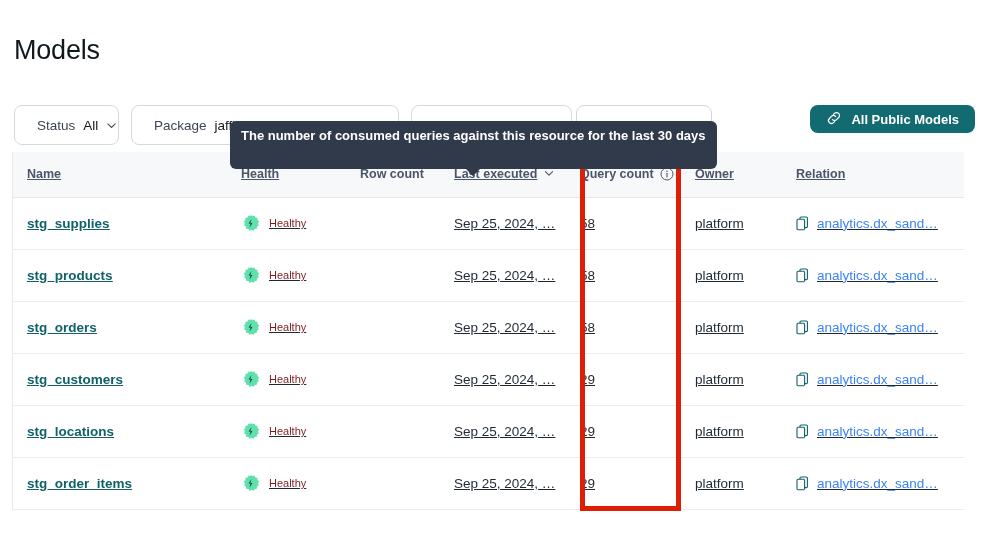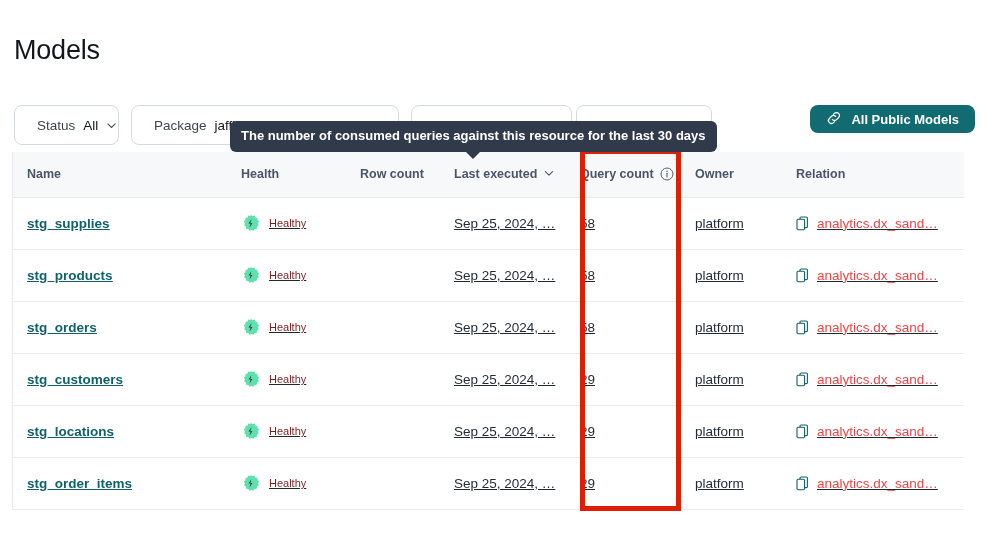--- a/index.html
+++ b/index.html
@@ -97,21 +97,21 @@
 
   
   .tooltip {
     position: absolute;
     left: 230px;
     top: 93px;
     background: #303a4b;
     color: #ffffff;
     font-size: 13px;
     font-weight: 600;
-    padding: 7px 11px 8px 11px;
+    padding: 7px 11px 25px 11px;
     border-radius: 6px;
     white-space: nowrap;
     z-index: 40;
     line-height: 16px;
   }
   .tooltip-arrow {
     position: absolute;
     left: 50%;
     transform: translateX(-50%);
     bottom: -7px;
@@ -143,21 +143,21 @@
     font-weight: 700;
     color: #4a5568;
     text-align: left;
     padding: 0 0 0 14px;
     vertical-align: middle;
     border-bottom: 1px solid #e6e8ec;
     white-space: nowrap;
   }
   table.models thead th.num { text-align: left; padding: 0 20px 0 0; }
 
-  .th-inner { display: inline-flex; align-items: center; gap: 6px; }
+  .th-inner { display: inline-flex; align-items: center; gap: 6px; text-decoration: underline; }
   .th-inner-right { display: inline-flex; align-items: center; gap: 6px; }
 
   .info-icon {
     width: 14px; height: 14px;
     display: inline-block;
     flex: 0 0 auto;
   }
   .info-icon svg { display:block; }
 
   table.models tbody td {
@@ -195,21 +195,21 @@
 
   .health-cell { display: flex; align-items: center; gap: 9px; }
   .health-badge { width: 19px; height: 19px; flex: 0 0 auto; }
   .health-badge svg { display: block; }
   .health-text { font-size: 11px; color: #7f1d1d; }
 
   .relation-cell {
     display: flex;
     align-items: center;
     gap: 7px;
-    color: #ef4444;
+    color: #3b82f6;
     font-size: 13.5px;
     cursor: pointer;
     overflow: hidden;
   }
   .relation-cell .rel-text {
     overflow: hidden;
     text-overflow: ellipsis;
     white-space: nowrap;
   }
   .copy-icon { width: 14px; height: 15px; flex: 0 0 auto; }

